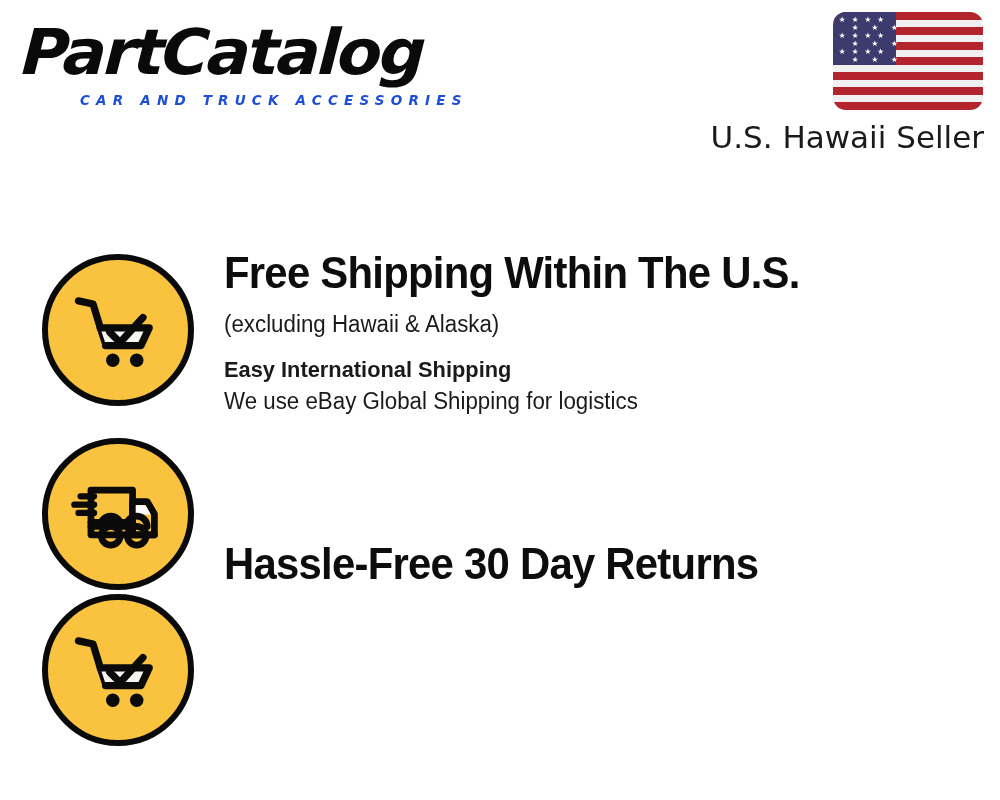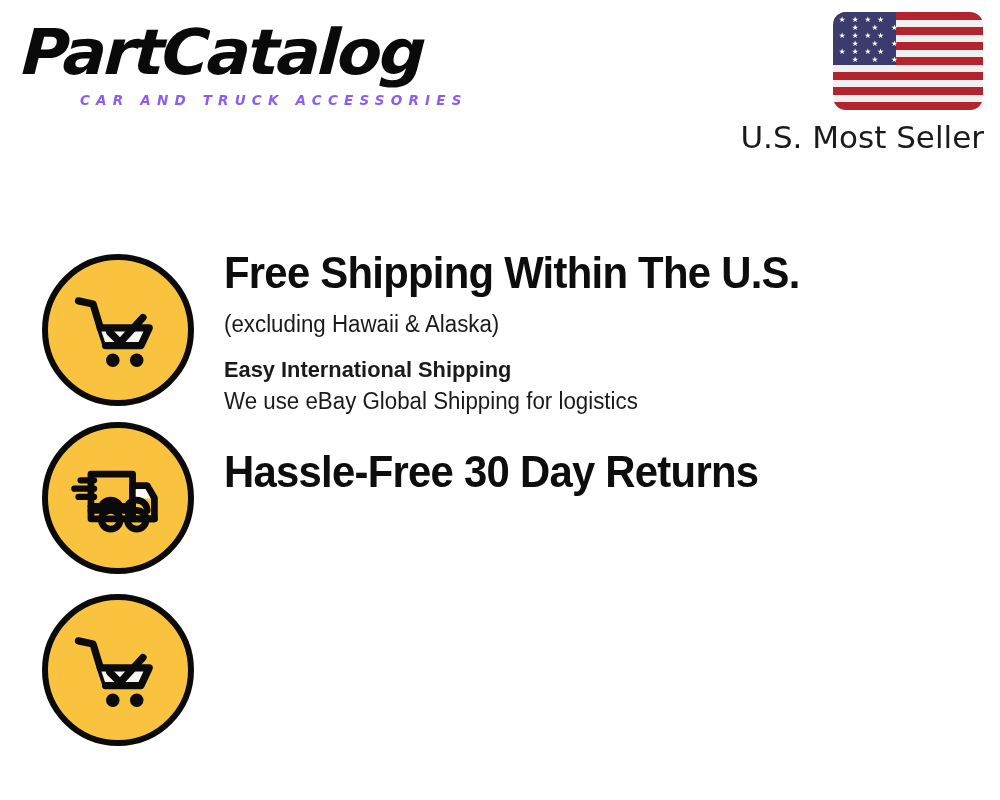--- a/index.html
+++ b/index.html
@@ -47,21 +47,21 @@
   }
   #brand-tagline {
     position: absolute;
     left: 56px;
     top: 72px;
     font-family: "DejaVu Sans", sans-serif;
     font-weight: bold;
     font-style: italic;
     font-size: 13.5px;
     letter-spacing: 6.2px;
-    color: #8b5cf6;
+    color: #1d4ed8;
     white-space: nowrap;
   }
 
   
   #seller-badge {
     position: absolute;
     right: 14px;
     top: 12px;
     width: 270px;
     height: 150px;
@@ -118,21 +118,21 @@
     width: 1000px;
   }
   .benefit-row {
     position: absolute;
     left: 0;
     width: 919px;
     display: flex;
     align-items: flex-start;
   }
   #row-shipping  { top: 8px;   height: 175px; }
-  #row-returns   { top: 183px; height: 172px; }
+  #row-returns   { top: 183px; height: 172px; align-items: flex-end; }
   #row-sameday   { top: 355px; height: 172px; }
 
   .benefit-icon {
     position: relative;
     flex: 0 0 auto;
     width: 152px;
     height: 152px;
     margin-left: 42px;
     border-radius: 50%;
     background: #f9c33f;
@@ -237,21 +237,21 @@
           <span class="flag-star" style="left: 58.0781px; top: 28.4px;">★</span>
           <span class="flag-star" style="left: 5.78571px; top: 36.4px;">★</span>
           <span class="flag-star" style="left: 18.6429px; top: 36.4px;">★</span>
           <span class="flag-star" style="left: 31.5px; top: 36.4px;">★</span>
           <span class="flag-star" style="left: 44.3571px; top: 36.4px;">★</span>
           <span class="flag-star" style="left: 18.7031px; top: 44.4px;">★</span>
           <span class="flag-star" style="left: 38.3906px; top: 44.4px;">★</span>
           <span class="flag-star" style="left: 58.0781px; top: 44.4px;">★</span>
         </div>
     </div>
-    <div id="seller-text">U.S. Most Seller</div>
+    <div id="seller-text">U.S. Hawaii Seller</div>
   </div>
 
 </div>
 
 <div id="benefits">
 
   <div class="benefit-row" id="row-shipping">
     <div class="benefit-icon">
       <svg viewBox="0 0 100 100" aria-hidden="true">
         <path d="M12 22 L26 25 L33 48 L38 63 L72 63" fill="none" stroke="#0a0a0a" stroke-width="7" stroke-linecap="round" stroke-linejoin="round"></path>

